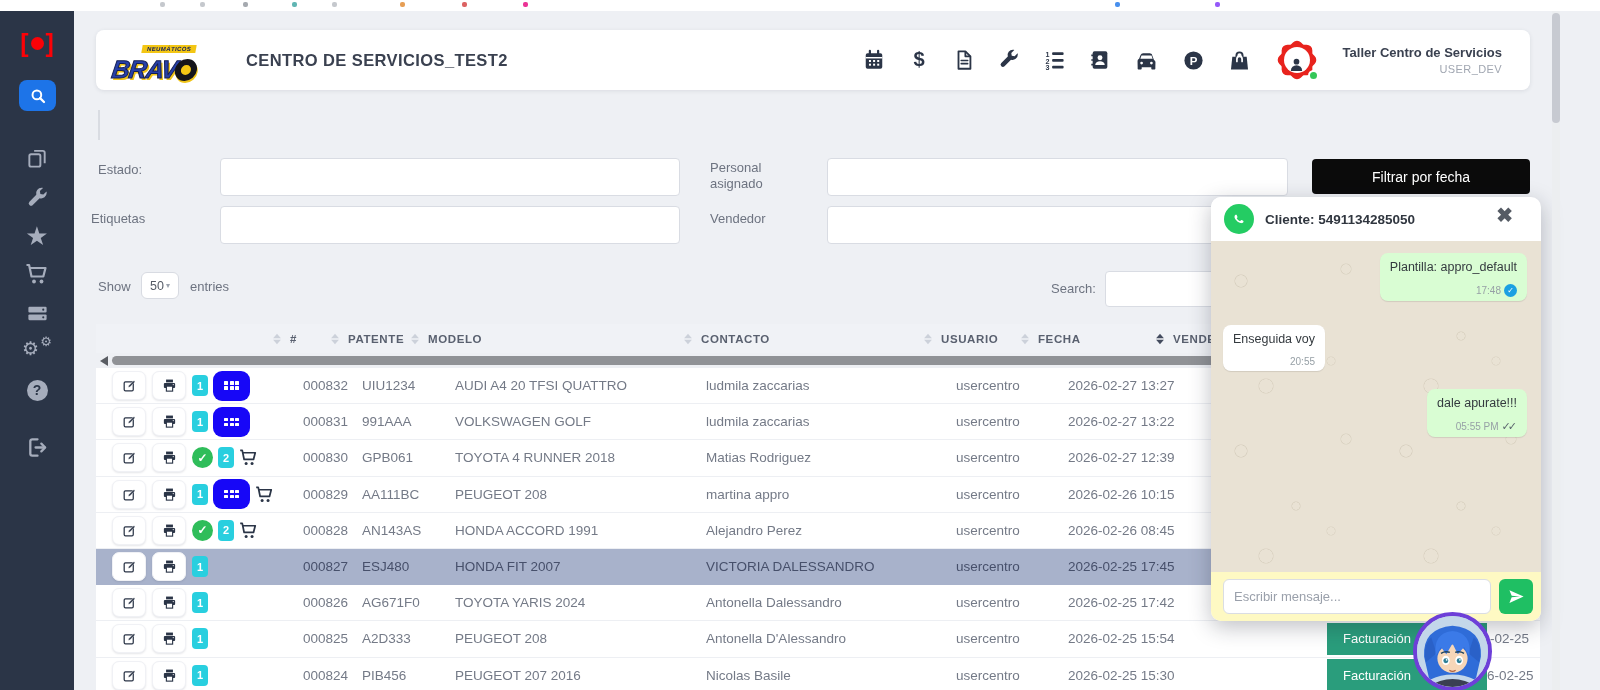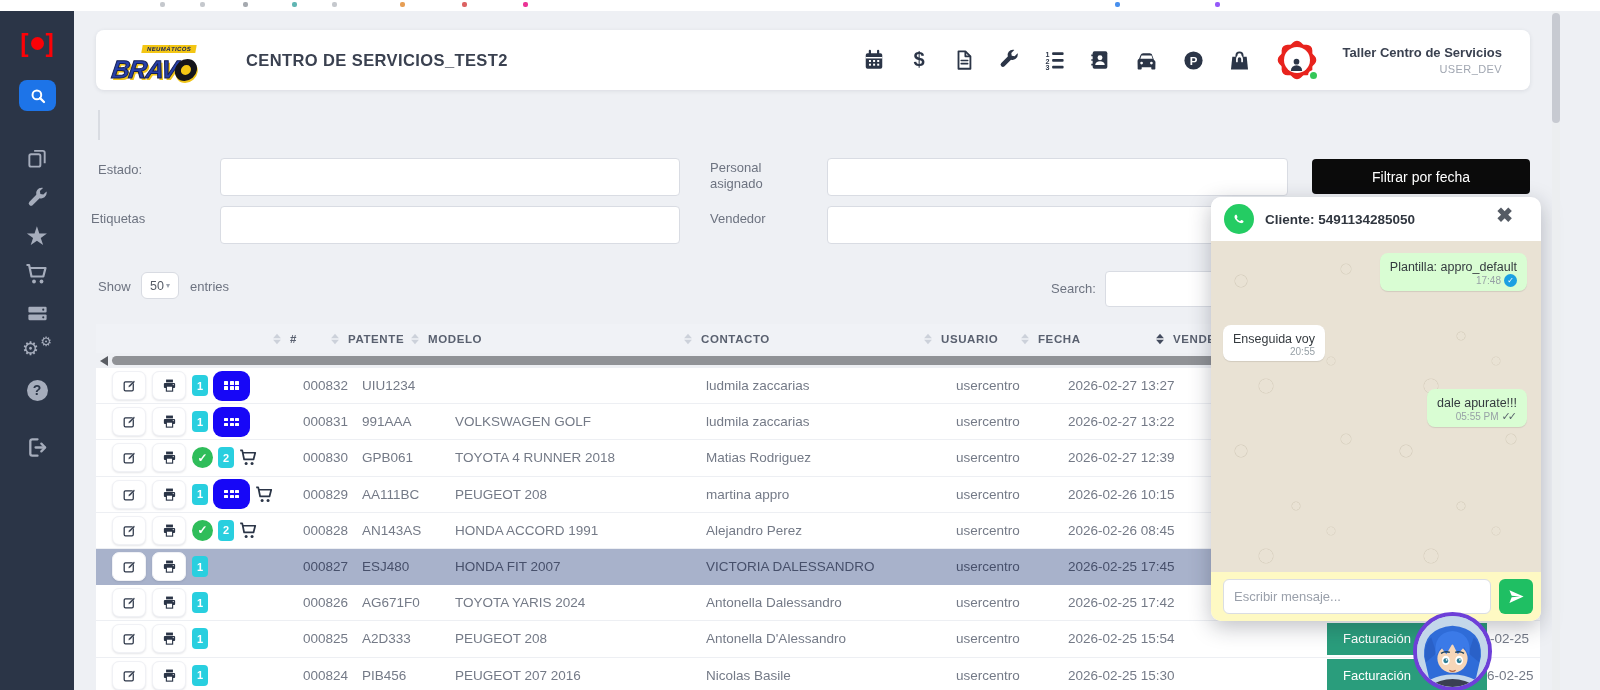--- a/index.html
+++ b/index.html
@@ -71,21 +71,21 @@
 .cell{position:absolute;top:0;bottom:0;display:flex;align-items:center;font-size:13.5px;color:#747a87;white-space:nowrap}
 .estado-badge{position:absolute;left:1231px;top:1.5px;bottom:1.5px;width:160px;background:#2a9d7c;color:#fff;font-size:13px;display:flex;align-items:center;padding-left:16px;white-space:nowrap;overflow:hidden}
 
 .chat{left:1211px;top:197px;width:330px;height:424px;border-radius:10px;box-shadow:0 6px 22px rgba(25,30,45,.28);z-index:30;background:#fff}
 .chat-hdr{position:absolute;left:0;top:0;right:16px;height:44px;background:#fff;border-radius:10px 10px 0 0;display:flex;align-items:center}
 .wa-circle{position:absolute;left:13px;top:7px;width:30px;height:30px;border-radius:50%;background:#24cc63;display:flex;align-items:center;justify-content:center;color:#fff}
 .chat-title{position:absolute;left:54px;font-size:13.5px;font-weight:700;color:#30363f}
 .chat-close{position:absolute;right:12px;top:8px;font-size:20px;font-weight:700;color:#555b64;cursor:pointer;line-height:1}
 .chat-body{position:absolute;left:0;top:44px;right:0;height:331px;background-color:#e9e2d4;background-image:radial-gradient(circle 7px at 30px 40px,transparent 5.5px,rgba(186,176,155,.38) 6px,transparent 7px),radial-gradient(circle 5px at 85px 95px,transparent 3.5px,rgba(186,176,155,.38) 4px,transparent 5px),radial-gradient(circle 6px at 135px 28px,transparent 4.5px,rgba(186,176,155,.33) 5px,transparent 6px),radial-gradient(circle 8px at 55px 145px,transparent 6.5px,rgba(186,176,155,.33) 7px,transparent 8px),radial-gradient(circle 5px at 120px 120px,transparent 3.5px,rgba(186,176,155,.3) 4px,transparent 5px);background-size:165px 170px}
 .bubble{position:absolute;border-radius:8px;padding:7px 10px 4px;box-shadow:0 1px 1px rgba(0,0,0,.1);font-size:12.5px;color:#343a3f}
-.bubble .meta{display:flex;align-items:center;justify-content:flex-end;gap:3px;margin-top:0;font-size:10px;color:#97a0a6}
+.bubble .meta{display:flex;align-items:center;justify-content:flex-end;gap:3px;margin-top:10px;font-size:10px;color:#97a0a6}
 .bubble.green{background:#d9fdd3}
 .bubble.white{background:#fff}
 .blue-check{width:13px;height:13px;border-radius:50%;background:#1ba0e2;color:#fff;font-size:8px;display:flex;align-items:center;justify-content:center}
 .dbl-check{color:#5a646d;font-size:11px;letter-spacing:-3px;margin-right:3px}
 .chat-foot{position:absolute;left:0;bottom:0;right:0;height:49px;background:#fef9c3;border-radius:0 0 10px 10px}
 .chat-input{position:absolute;left:12px;top:7px;width:268px;height:35px;border:1px solid #dadde3;border-radius:6px;padding:0 10px;font-size:13px;color:#444;outline:none;font-family:"Liberation Sans",sans-serif}
 .chat-input::placeholder{color:#9aa0ab}
 .send-btn{position:absolute;left:288px;top:7px;width:34px;height:35px;background:#1fbf63;border:none;border-radius:6px;display:flex;align-items:center;justify-content:center;color:#fff;cursor:pointer}
 
 .assist{left:1413px;top:612px;width:79px;height:79px;border-radius:50%;border:4px solid #6d3fd8;overflow:hidden;z-index:40;cursor:pointer;background:#c3d7ea}
@@ -455,20 +455,21 @@
               <i></i>
               <i></i>
               <i></i>
               <i></i>
               <i></i>
             </span>
           </span>
         </span>
       <span class="cell" style="left:207px">000832</span>
       <span class="cell" style="left:266px">UIU1234</span>
+      <span class="cell" style="left:359px">AUDI A4 20 TFSI QUATTRO</span>
       <span class="cell" style="left:610px">ludmila zaccarias</span>
       <span class="cell" style="left:860px">usercentro</span>
       <span class="cell" style="left:972px">2026-02-27 13:27</span>
     </div>
 
     <div class="trow">
       <span class="btn-act">
           <svg width="15" height="15">
             <use href="#i-edit"></use>
           </svg>

